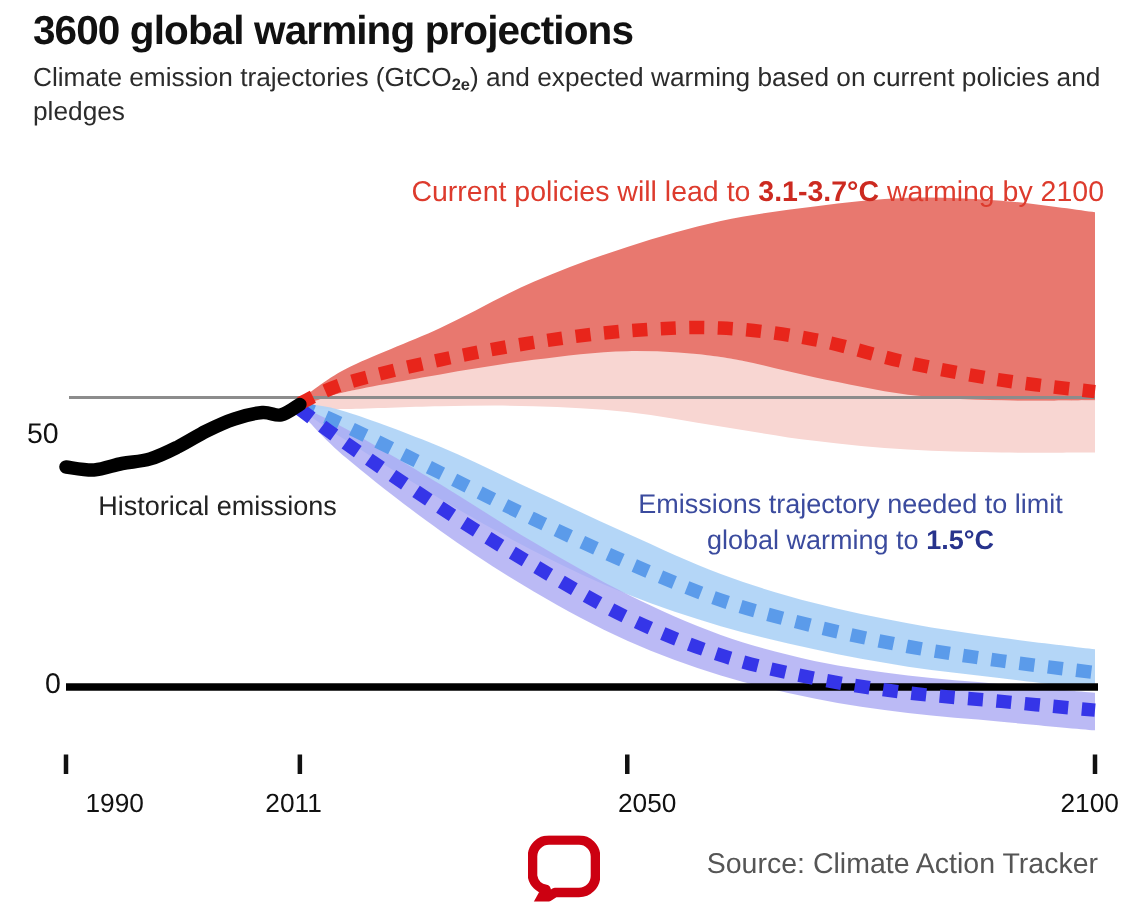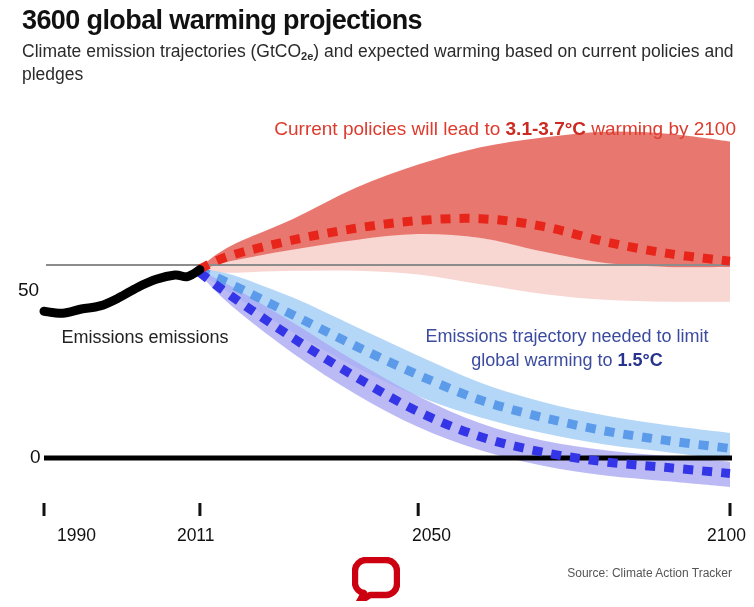--- a/index.html
+++ b/index.html
@@ -46,21 +46,21 @@
   }
   .ylab-50{left:18px;top:253px;margin-top:26px;}
   .ylab-0{left:30px;top:446px;}
 
   .xlab{
     position:absolute;font-size:17.5px;color:#111111;top:525px;
   }
 
   .source{
     position:absolute;right:22px;top:566px;
-    font-size:12px;color:#555555;
+    font-size:19px;color:#555555;
   }
   .logo{position:absolute;left:352px;top:557px;}
 </style>
 </head>
 <body>
 
 <div class="title">3600 global warming projections</div>
 
 <div class="subtitle"><span>Climate emission trajectories (GtCO</span><sub>2e</sub><span>) and expected warming based on current policies and pledges</span></div>
 
@@ -98,21 +98,21 @@
     <div class="xlab" style="left: 21px; margin-left: 36px;">1990</div>
     <div class="xlab" style="left: 176.909px;">2011</div>
     <div class="xlab" style="left: 412px; text-align: center;">2050</div>
     <div class="xlab" style="left: 707px;">2100</div>
   </div>
 
 <div class="annot-red"><span>Current policies will lead to </span><b>3.1-3.7°C</b><span>  warming by 2100</span></div>
 
 <div class="annot-blue"><span>Emissions trajectory needed to limit global warming to </span><b>1.5°C</b></div>
 
-<div class="hist-label">Emissions emissions</div>
+<div class="hist-label">Historical emissions</div>
 
 <div class="logo">
   <svg width="48" height="44" viewBox="0 0 48 44">
     <path d="M14 3 H34 A11 11 0 0 1 45 14 V27 A11 11 0 0 1 34 38 H18 L7 45 L12 36 A11 11 0 0 1 3 27 V14 A11 11 0 0 1 14 3 Z" fill="none" stroke="#cc0011" stroke-width="6.4" stroke-linejoin="round"></path>
   </svg>
 </div>
 
 <div class="source">Source: Climate Action Tracker</div>
 
 </body></html>

